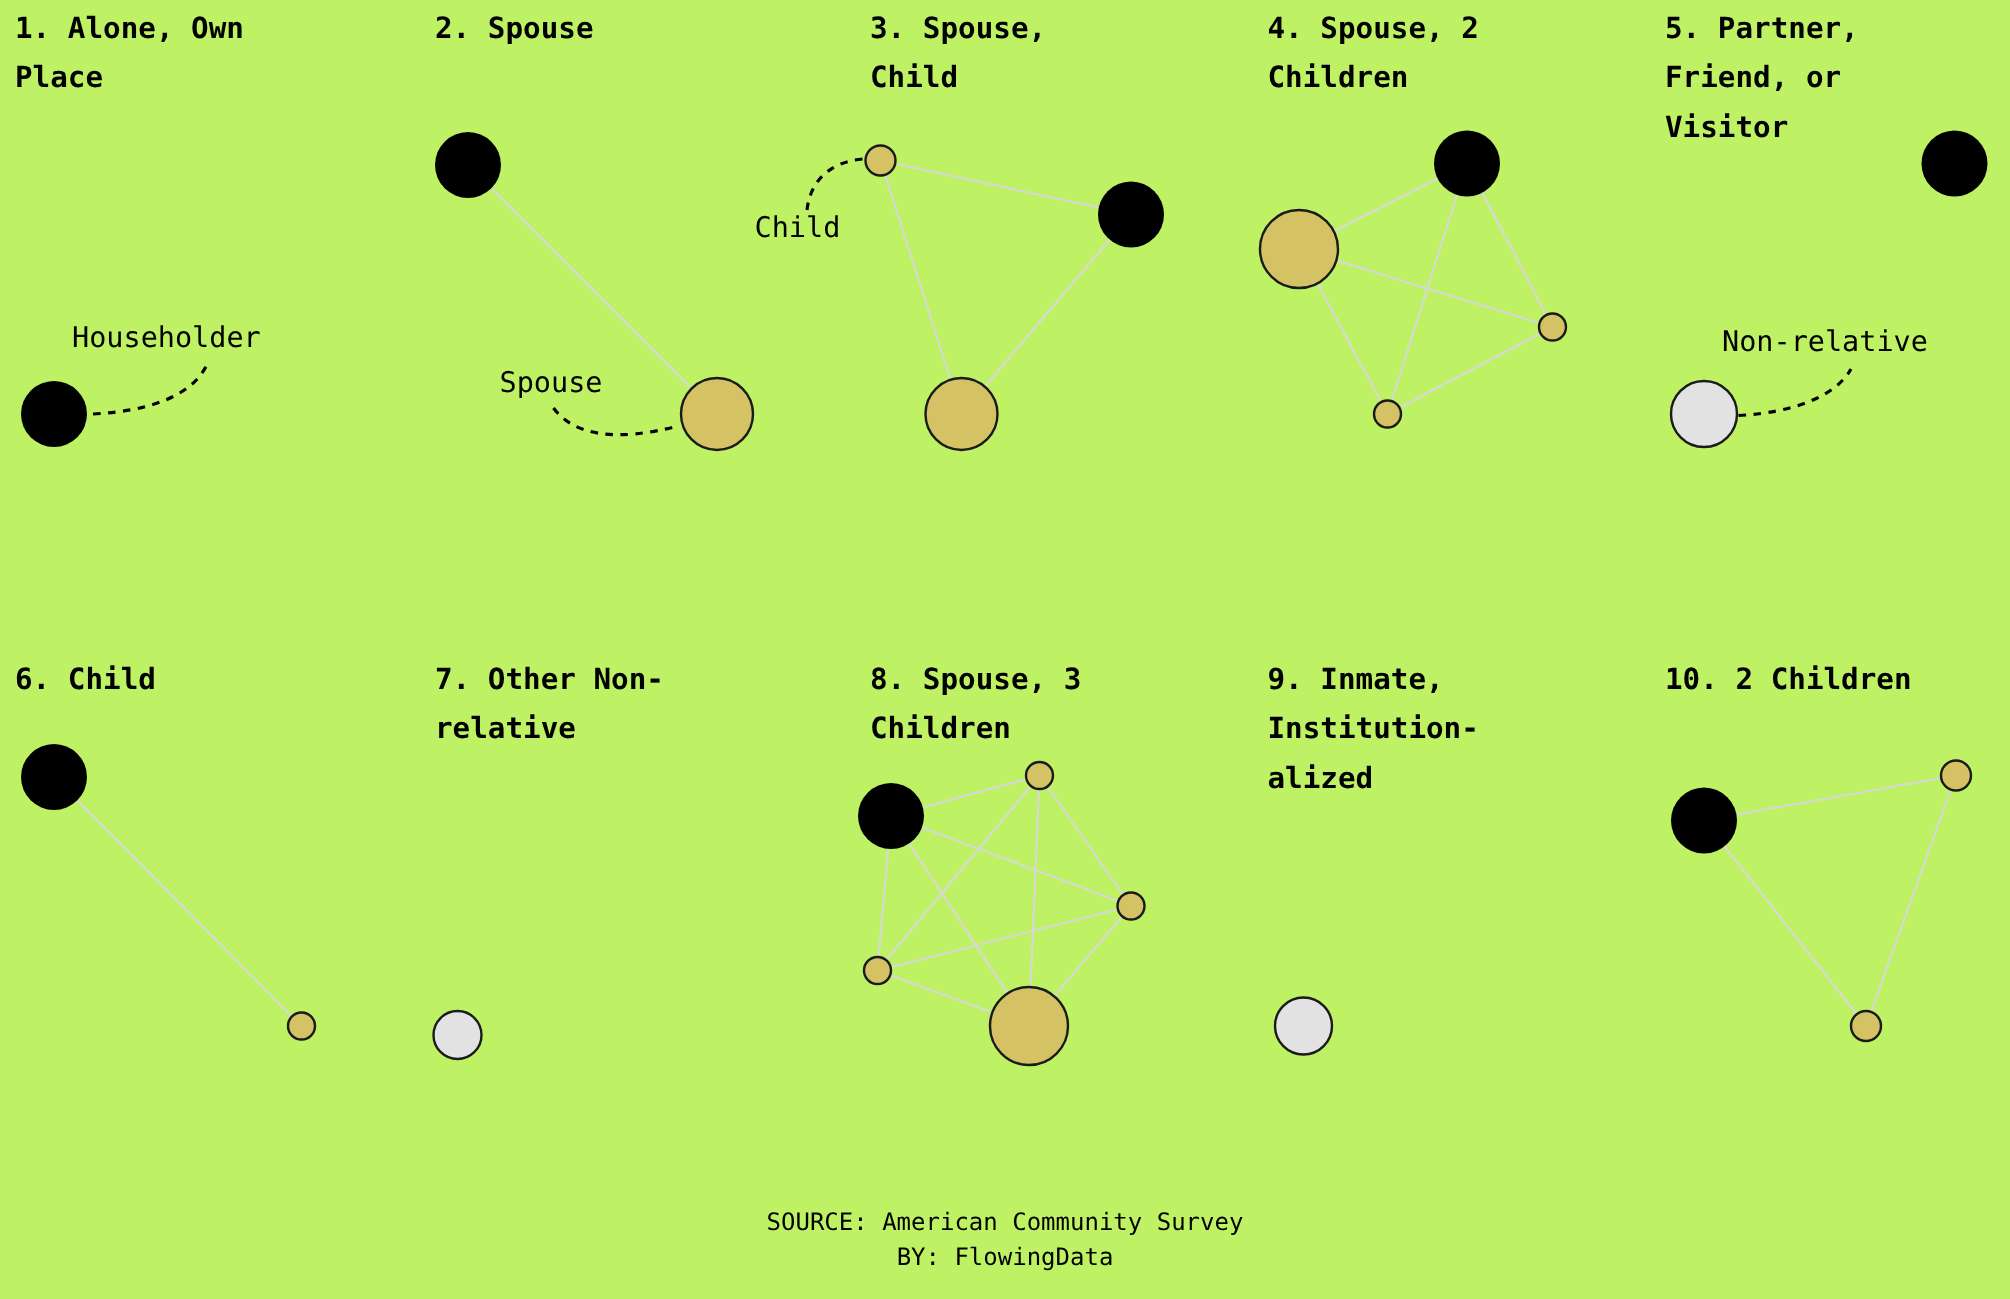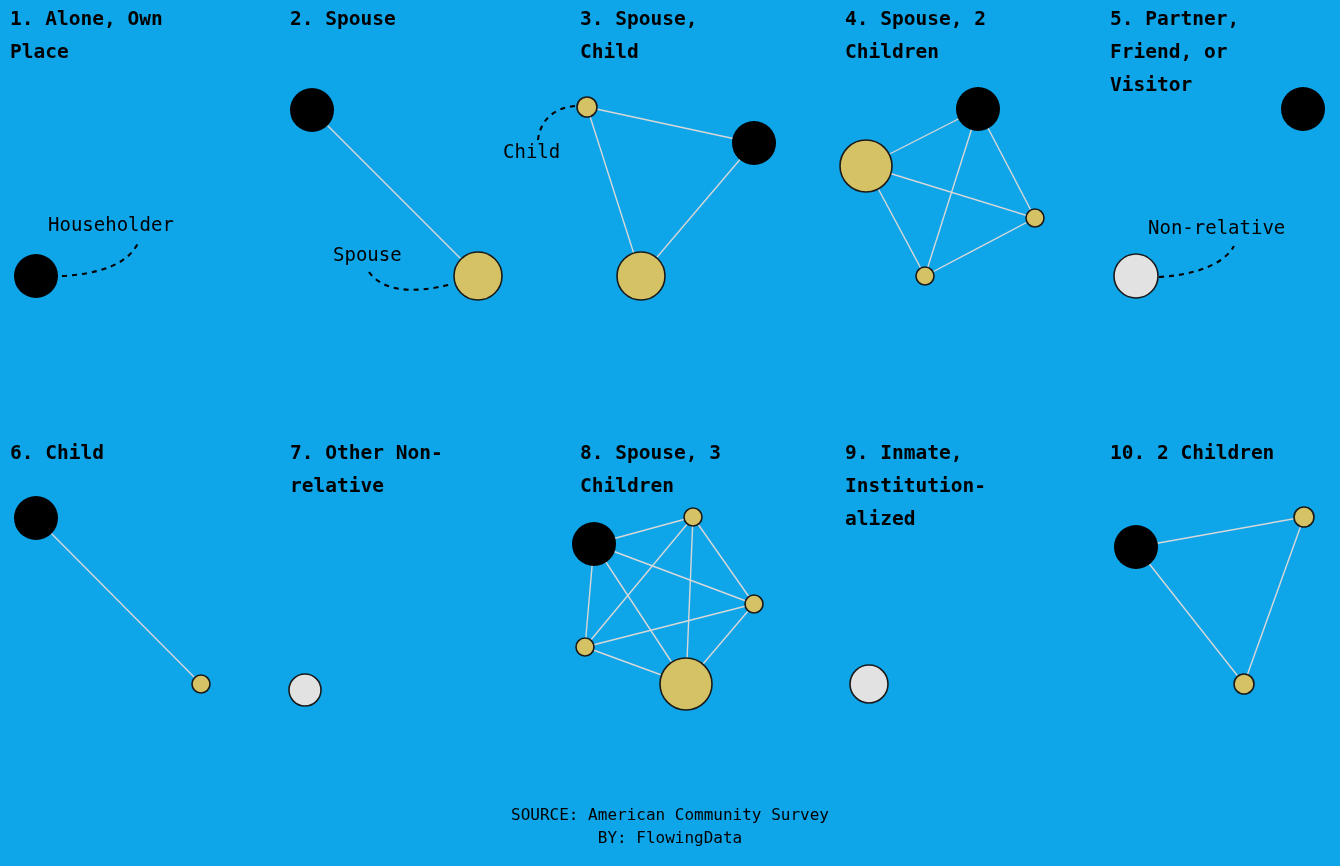--- a/index.html
+++ b/index.html
@@ -10,21 +10,21 @@
   body {
     width: 1340px;
     height: 866px;
     font-family: "DejaVu Sans Mono", monospace;
     overflow: hidden;
   }
   #stage {
     position: relative;
     width: 1340px;
     height: 866px;
-    background: #0ea5e9;
+    background: #bef264;
     text-decoration: underline;
   }
   svg#canvas {
     position: absolute;
     top: 0;
     left: 0;
     width: 1340px;
     height: 866px;
     display: block;
   }

